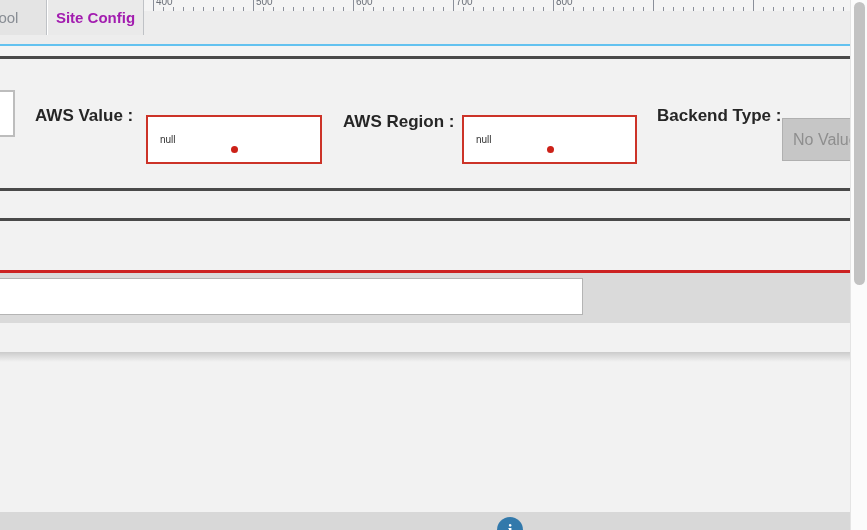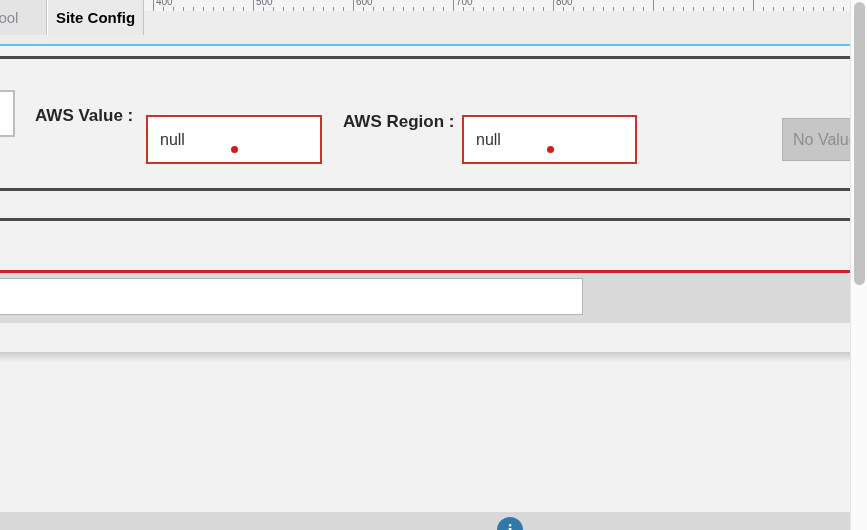--- a/index.html
+++ b/index.html
@@ -82,21 +82,21 @@
     left: -48px;
     width: 95px;
     background: #e4e4e4;
     color: #888d94;
     border-right: 1px solid #bfc2c6;
   }
   .tab-active {
     left: 47px;
     width: 97px;
     background: #eaeaea;
-    color: #000000;
+    color: #a21caf;
     font-weight: bold;
     border-left: 1px solid #ffffff;
     border-right: 1px solid #bfc2c6;
   }
   .tab-rest {
     position: absolute;
     left: 145px;
     top: 11px;
     width: 722px;
     height: 35px;
@@ -150,21 +150,21 @@
     font-size: 17px;
     font-weight: bold;
     color: #262626;
     font-family: "Liberation Sans", sans-serif;
     white-space: nowrap;
   }
 
   .text-input {
     box-sizing: border-box;
     background: #ffffff;
-    font-size: 16px;
+    font-size: 10px;
     color: #333333;
     font-family: "Liberation Sans", sans-serif;
     display: flex;
     align-items: center;
     position: relative;
   }
   .text-input .val {
     padding-left: 12px;
     line-height: 1;
   }
@@ -397,20 +397,21 @@
       <span class="red-dot"></span>
     </div>
 
     <div style="position:absolute; left:343px; top:47px;margin-top:6px;" class="field-label">AWS Region :</div>
 
     <div class="text-input input-red" style="position:absolute; left:462px; top:56px; width:175px; height:49px;">
       <span class="val">null</span>
       <span class="red-dot"></span>
     </div>
 
+    <div style="position:absolute; left:657px; top:47px;" class="field-label">Backend Type :</div>
 
     <div class="input-disabled" style="position:absolute; left:782px; top:59px; width:85px; height:43px;">
       <span class="val">No Value</span>
     </div>
   </div>
 
   <div class="rule-dark" style="top:188px;"></div>
   <div class="band" style="top:191px; height:27px;"></div>
   <div class="rule-dark" style="top:218px;"></div>
   <div class="band" style="top:221px; height:49px;"></div>

